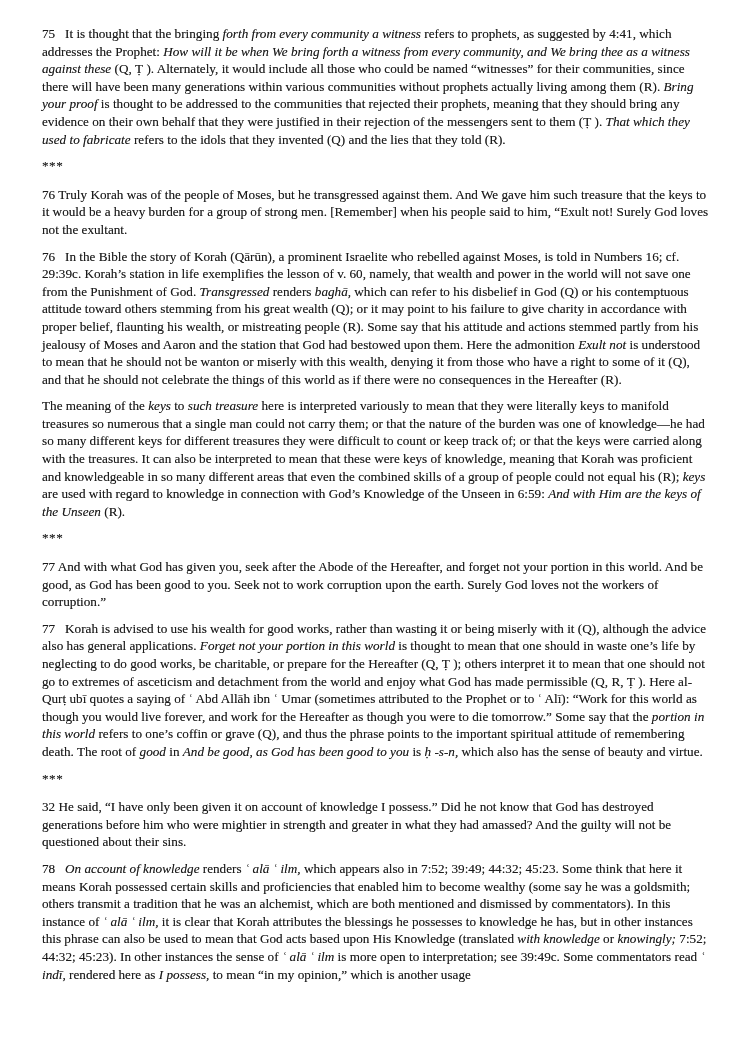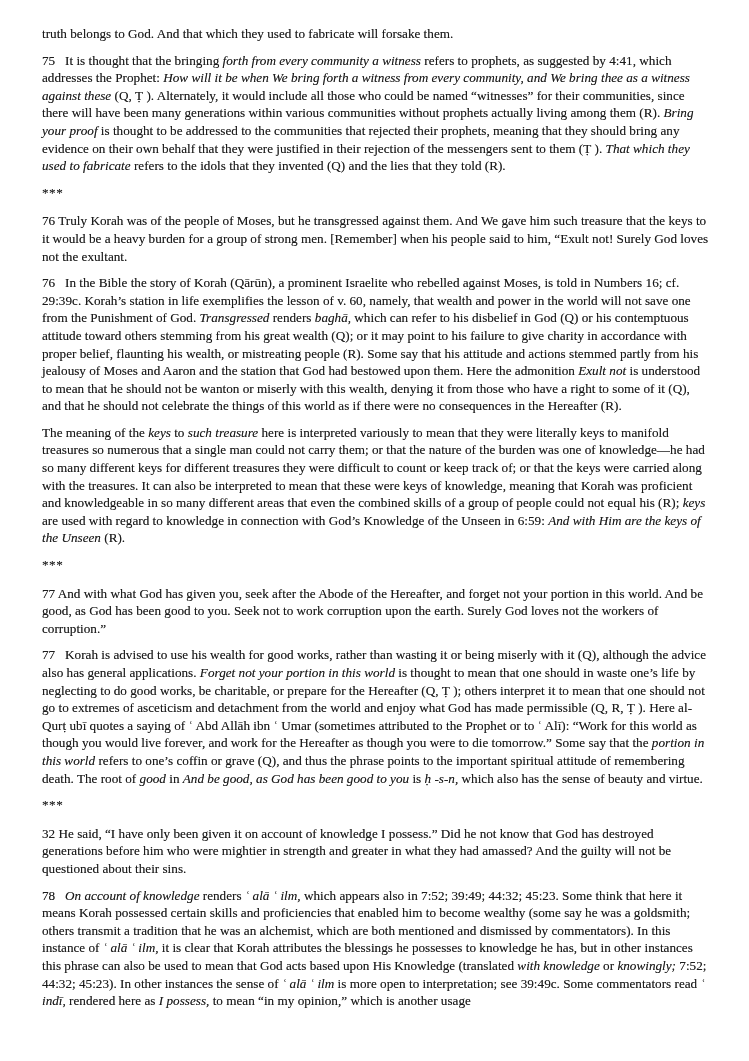--- a/index.html
+++ b/index.html
@@ -33,21 +33,20 @@
   }
   .separator {
     letter-spacing: 0.5px;
     margin: 2px 0 11px 0;
   }
 </style>
 </head>
 <body>
 
 <div class="page">
-  <p class="para"><span>truth belongs to God. And that which they used to fabricate will forsake them.</span></p>
   <p class="para"><span>75   It is thought that the bringing </span><em>forth from every community a witness</em><span> refers to prophets, as suggested by 4:41, which addresses the Prophet: </span><em>How will it be when We bring forth a witness from every community, and We bring thee as a witness against these</em><span> (Q, Ṭ ). Alternately, it would include all those who could be named “witnesses” for their communities, since there will have been many generations within various communities without prophets actually living among them (R). </span><em>Bring your proof</em><span> is thought to be addressed to the communities that rejected their prophets, meaning that they should bring any evidence on their own behalf that they were justified in their rejection of the messengers sent to them (Ṭ ). </span><em>That which they used to fabricate</em><span> refers to the idols that they invented (Q) and the lies that they told (R).</span></p>
   <p class="para separator"><span>***</span></p>
   <p class="para"><span>76 Truly Korah was of the people of Moses, but he transgressed against them. And We gave him such treasure that the keys to it would be a heavy burden for a group of strong men. [Remember] when his people said to him, “Exult not! Surely God loves not the exultant.</span></p>
   <p class="para"><span>76   In the Bible the story of Korah (Qārūn), a prominent Israelite who rebelled against Moses, is told in Numbers 16; cf. 29:39c. Korah’s station in life exemplifies the lesson of v. 60, namely, that wealth and power in the world will not save one from the Punishment of God. </span><em>Transgressed</em><span> renders </span><em>baghā,</em><span> which can refer to his disbelief in God (Q) or his contemptuous attitude toward others stemming from his great wealth (Q); or it may point to his failure to give charity in accordance with proper belief, flaunting his wealth, or mistreating people (R). Some say that his attitude and actions stemmed partly from his jealousy of Moses and Aaron and the station that God had bestowed upon them. Here the admonition </span><em>Exult not</em><span> is understood to mean that he should not be wanton or miserly with this wealth, denying it from those who have a right to some of it (Q), and that he should not celebrate the things of this world as if there were no consequences in the Hereafter (R).</span></p>
   <p class="para"><span>The meaning of the </span><em>keys</em><span> to </span><em>such treasure</em><span> here is interpreted variously to mean that they were literally keys to manifold treasures so numerous that a single man could not carry them; or that the nature of the burden was one of knowledge—he had so many different keys for different treasures they were difficult to count or keep track of; or that the keys were carried along with the treasures. It can also be interpreted to mean that these were keys of knowledge, meaning that Korah was proficient and knowledgeable in so many different areas that even the combined skills of a group of people could not equal his (R); </span><em>keys</em><span> are used with regard to knowledge in connection with God’s Knowledge of the Unseen in 6:59: </span><em>And with Him are the keys of the Unseen</em><span> (R).</span></p>
   <p class="para separator"><span>***</span></p>
   <p class="para"><span>77 And with what God has given you, seek after the Abode of the Hereafter, and forget not your portion in this world. And be good, as God has been good to you. Seek not to work corruption upon the earth. Surely God loves not the workers of corruption.”</span></p>
   <p class="para"><span>77   Korah is advised to use his wealth for good works, rather than wasting it or being miserly with it (Q), although the advice also has general applications. </span><em>Forget not your portion in this world</em><span> is thought to mean that one should in waste one’s life by neglecting to do good works, be charitable, or prepare for the Hereafter (Q, Ṭ ); others interpret it to mean that one should not go to extremes of asceticism and detachment from the world and enjoy what God has made permissible (Q, R, Ṭ ). Here al-Qurṭ ubī quotes a saying of ʿ Abd Allāh ibn ʿ Umar (sometimes attributed to the Prophet or to ʿ Alī): “Work for this world as though you would live forever, and work for the Hereafter as though you were to die tomorrow.” Some say that the </span><em>portion in this world</em><span> refers to one’s coffin or grave (Q), and thus the phrase points to the important spiritual attitude of remembering death. The root of </span><em>good</em><span> in </span><em>And be good, as God has been good to you</em><span> is </span><em>ḥ -s-n,</em><span> which also has the sense of beauty and virtue.</span></p>
   <p class="para separator"><span>***</span></p>
   <p class="para"><span>32 He said, “I have only been given it on account of knowledge I possess.” Did he not know that God has destroyed generations before him who were mightier in strength and greater in what they had amassed? And the guilty will not be questioned about their sins.</span></p>

